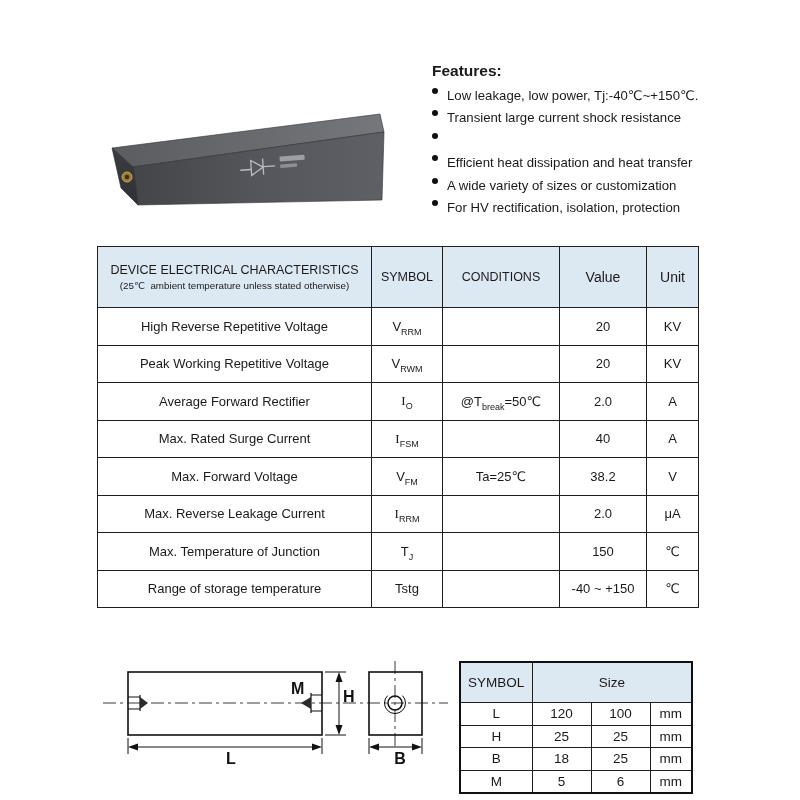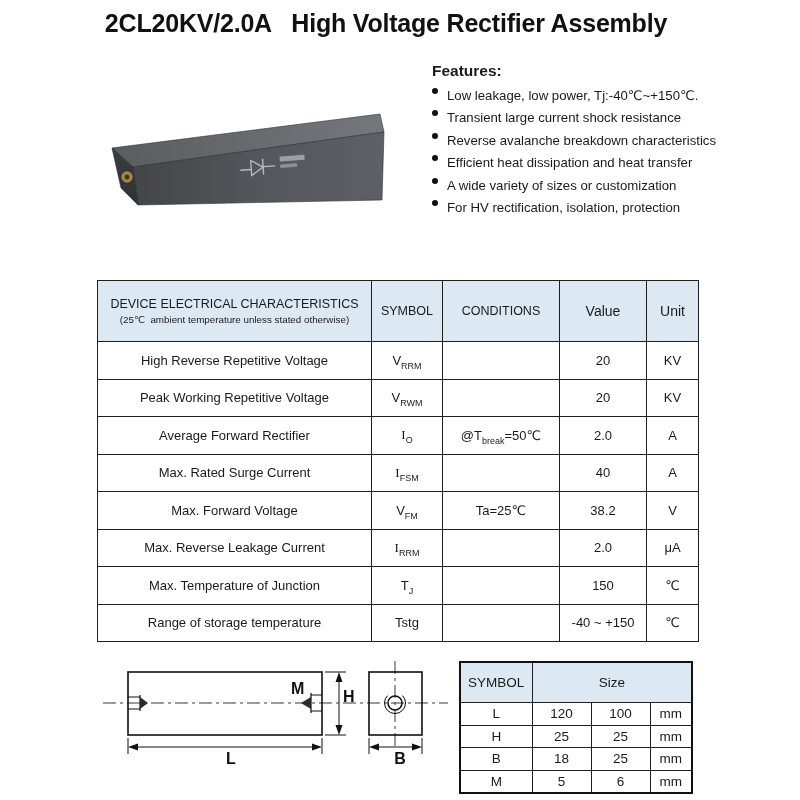--- a/index.html
+++ b/index.html
@@ -13,21 +13,21 @@
     font-size:25px;font-weight:bold;letter-spacing:-0.2px;color:#111;white-space:pre;
   }
   .product{position:absolute;left:100px;top:85px;}
   .features{position:absolute;left:432px;top:62px;width:312px;}
   .features-heading{font-size:15.5px;font-weight:bold;margin-bottom:8px;}
   .features-list{list-style:none;margin:0;padding:0;}
   .features-list li{display:flex;height:22.4px;font-size:13.2px;}
   .bullet{width:6px;height:6px;border-radius:50%;background:#111;margin-right:9px;flex:none;}
 
   table{border-collapse:collapse;table-layout:fixed;}
-  .etable{position:absolute;left:97px;top:280px;width:601px;border:1.5px solid #1f1f1f;padding-left:28px;}
+  .etable{position:absolute;left:97px;top:246px;width:601px;border:1.5px solid #1f1f1f;padding-left:28px;}
   .etable th,.etable td{
     border:1px solid #1f1f1f;text-align:center;vertical-align:middle;
     padding:0;background:#fff;font-weight:normal;overflow:hidden;
   }
   .etable thead th{background:#dce9f3;height:60px;font-size:12.5px;}
   .hdr-title{font-size:12.5px;}
   .hdr-sub{font-size:9.8px;margin-top:3px;white-space:pre;}
   .etable thead th.h-val{font-size:14px;}
   .etable td{height:36.5px;font-size:13px;}
   .c-sym{font-size:13.5px;}
@@ -47,21 +47,20 @@
     padding:0;background:#fff;font-weight:normal;
   }
   .stable thead th{background:#dce9f3;height:39px;font-size:13.5px;}
   .stable td{height:21.5px;font-size:13.5px;}
 </style>
 </head>
 <body>
 
 <div class="page">
 
-  <div class="title">2CL20KV/2.0A   High Voltage Rectifier Assembly</div>
 
   <svg class="product" width="292" height="140" viewBox="0 0 292 140">
     <defs>
       <linearGradient id="gTop" x1="0" y1="0" x2="1" y2="0">
         <stop offset="0" stop-color="#5a5c60"></stop>
           <stop offset="1" stop-color="#75777c"></stop>
       </linearGradient>
       <linearGradient id="gFront" x1="0" y1="0" x2="1" y2="0">
         <stop offset="0" stop-color="#434549"></stop>
           <stop offset="0.5" stop-color="#54565b"></stop>
@@ -96,21 +95,20 @@
         <li>
           <span class="bullet"></span>
           <span>Low leakage, low power, Tj:-40℃~+150℃.</span>
         </li>
         <li>
           <span class="bullet"></span>
           <span>Transient large current shock resistance</span>
         </li>
         <li>
           <span class="bullet"></span>
-          <span>Reverse avalanche breakdown characteristics</span>
         </li>
         <li>
           <span class="bullet"></span>
           <span>Efficient heat dissipation and heat transfer</span>
         </li>
         <li>
           <span class="bullet"></span>
           <span>A wide variety of sizes or customization</span>
         </li>
         <li>

